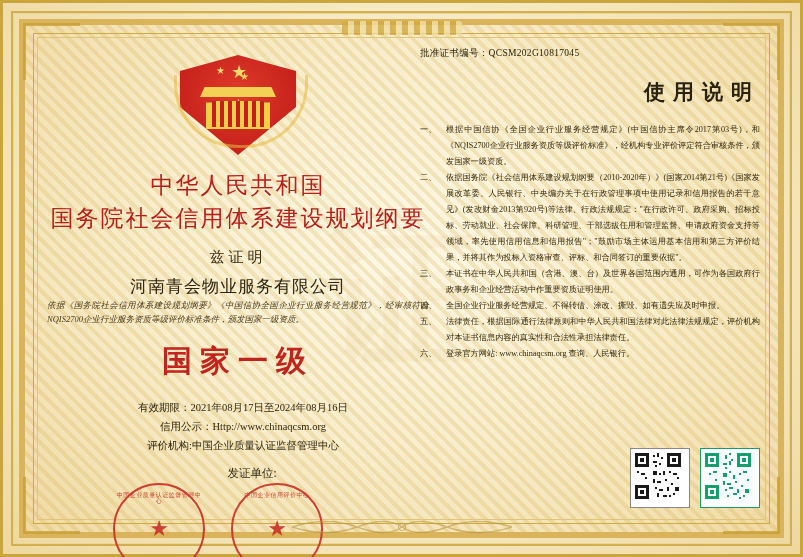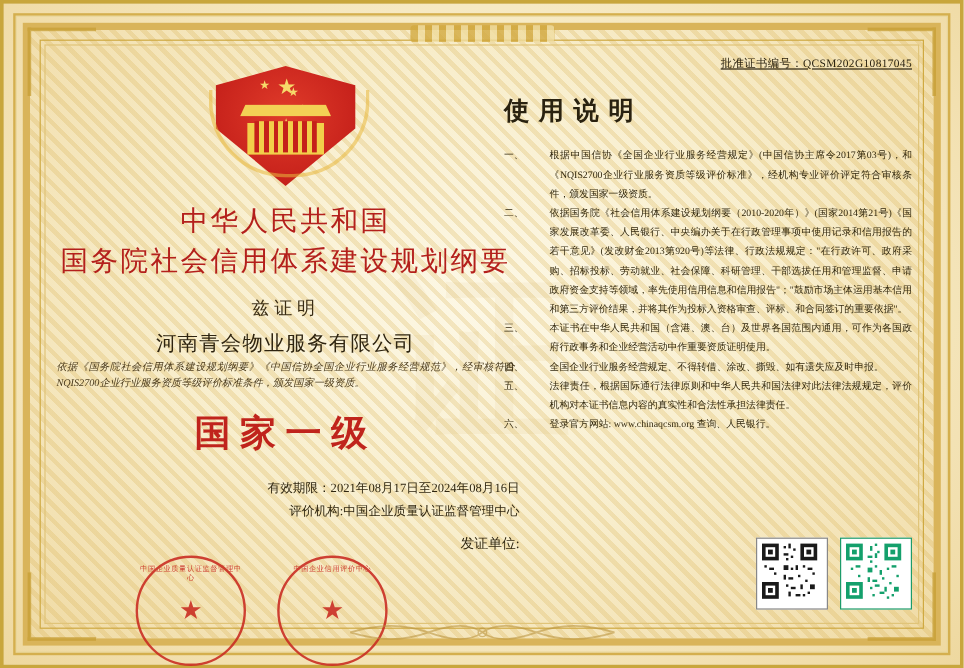--- a/index.html
+++ b/index.html
@@ -100,43 +100,43 @@
   .zhengming{margin-top:12px;font-size:15px;color:#3a2d14;letter-spacing:4px;}
   .company{margin-top:8px;font-size:17px;font-weight:normal;color:#2e2410;letter-spacing:1px;}
   .basis{
     margin-top:0;font-size:8.5px;color:#4a3a1c;line-height:1.7;text-align:justify;
     padding:0 4px;
     font-style:italic;
   }
   .grade{
     margin-top:14px;font-size:30px;font-weight:bold;color:#c0241c;letter-spacing:8px;
   }
-  .meta{margin-top:16px;font-size:10.5px;color:#2f2610;line-height:1.85;text-align:right;padding-left:10px;}
-  .issuer{margin-top:10px;font-size:11.5px;color:#2f2610;text-align:right;padding-left:28px;}
+  .meta{margin-top:16px;font-size:10.5px;color:#2f2610;line-height:1.85;text-align:center;padding-left:10px;}
+  .issuer{margin-top:10px;font-size:11.5px;color:#2f2610;text-align:center;padding-left:28px;}
 
   .seals{position:relative;height:96px;margin-top:2px;}
   .seal{
     position:absolute;top:0;width:88px;height:88px;border-radius:50%;
     border:2.5px solid #c92a20;color:#c92a20;opacity:.88;
   }
   .seal .star{position:absolute;left:50%;top:50%;transform:translate(-50%,-50%);font-size:22px;color:#c92a20;}
   .seal .arc{
     position:absolute;left:0;top:0;width:88px;height:88px;font-size:7px;letter-spacing:.5px;
   }
   .seal1{left:70px;}
   .seal2{left:188px;}
 
   
-  .cert-no{font-size:9.5px;color:#2b2310;text-align:right;margin-top:2px;letter-spacing:.3px;text-decoration:underline;}
+  .cert-no{font-size:9.5px;color:#2b2310;text-align:left;margin-top:2px;letter-spacing:.3px;}
   .usage-title{
-    text-align:left;margin-top:18px;font-size:21px;font-weight:bold;color:#2a2210;letter-spacing:8px;
+    text-align:right;margin-top:18px;font-size:21px;font-weight:bold;color:#2a2210;letter-spacing:8px;
   }
   .usage-list{margin-top:16px;font-size:8.2px;color:#33290f;line-height:1.95;text-align:justify;}
   .usage-list .num{float:left;width:26px;}
-  .usage-list .txt{display:block;margin-left:38px;}
+  .usage-list .txt{display:block;margin-left:26px;}
 
   
   .qr-wrap{position:absolute;right:0;bottom:6px;display:flex;gap:10px;}
   .qr{width:54px;height:54px;background:#fff;border:1px solid #888;padding:2px;}
   .qr.green{border-color:#1c9b6a;}
   .qr svg{display:block;}
   .watermark{
     position:absolute;left:50%;top:54%;transform:translate(-50%,-50%);
     font-size:150px;color:rgba(200,160,60,.07);font-weight:bold;pointer-events:none;
   }
@@ -181,20 +181,21 @@
         <div>国务院社会信用体系建设规划纲要</div>
       </div>
 
       <div class="zhengming">兹证明</div>
       <div class="company">河南青会物业服务有限公司</div>
       <div class="basis">依据《国务院社会信用体系建设规划纲要》《中国信协全国企业行业服务经营规范》，经审核符合NQIS2700企业行业服务资质等级评价标准条件，颁发国家一级资质。</div>
       <div class="grade">国家一级</div>
 
       <div class="meta">
         <div>有效期限：2021年08月17日至2024年08月16日</div>
+        <div>信用公示：Http://www.chinaqcsm.org</div>
         <div>评价机构:中国企业质量认证监督管理中心</div>
       </div>
 
       <div class="issuer">发证单位:</div>
 
       <div class="seals">
         <div class="seal seal1">
           <div class="star">★</div>
           <div class="arc" style="text-align:center;padding-top:7px;font-size:6px;line-height:1.1;">中国企业质量认证监督管理中心</div>
         </div>

